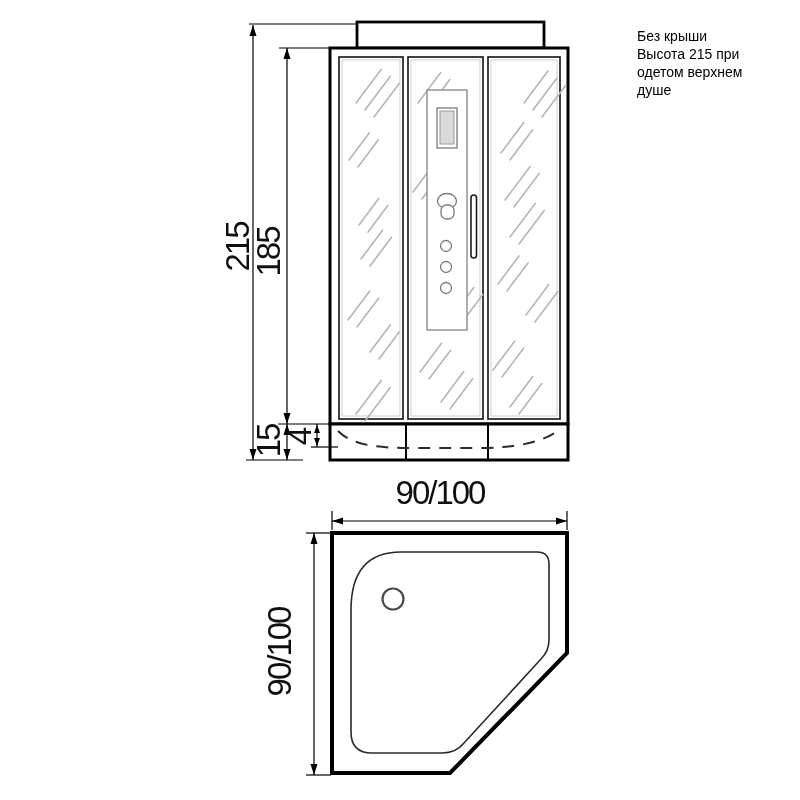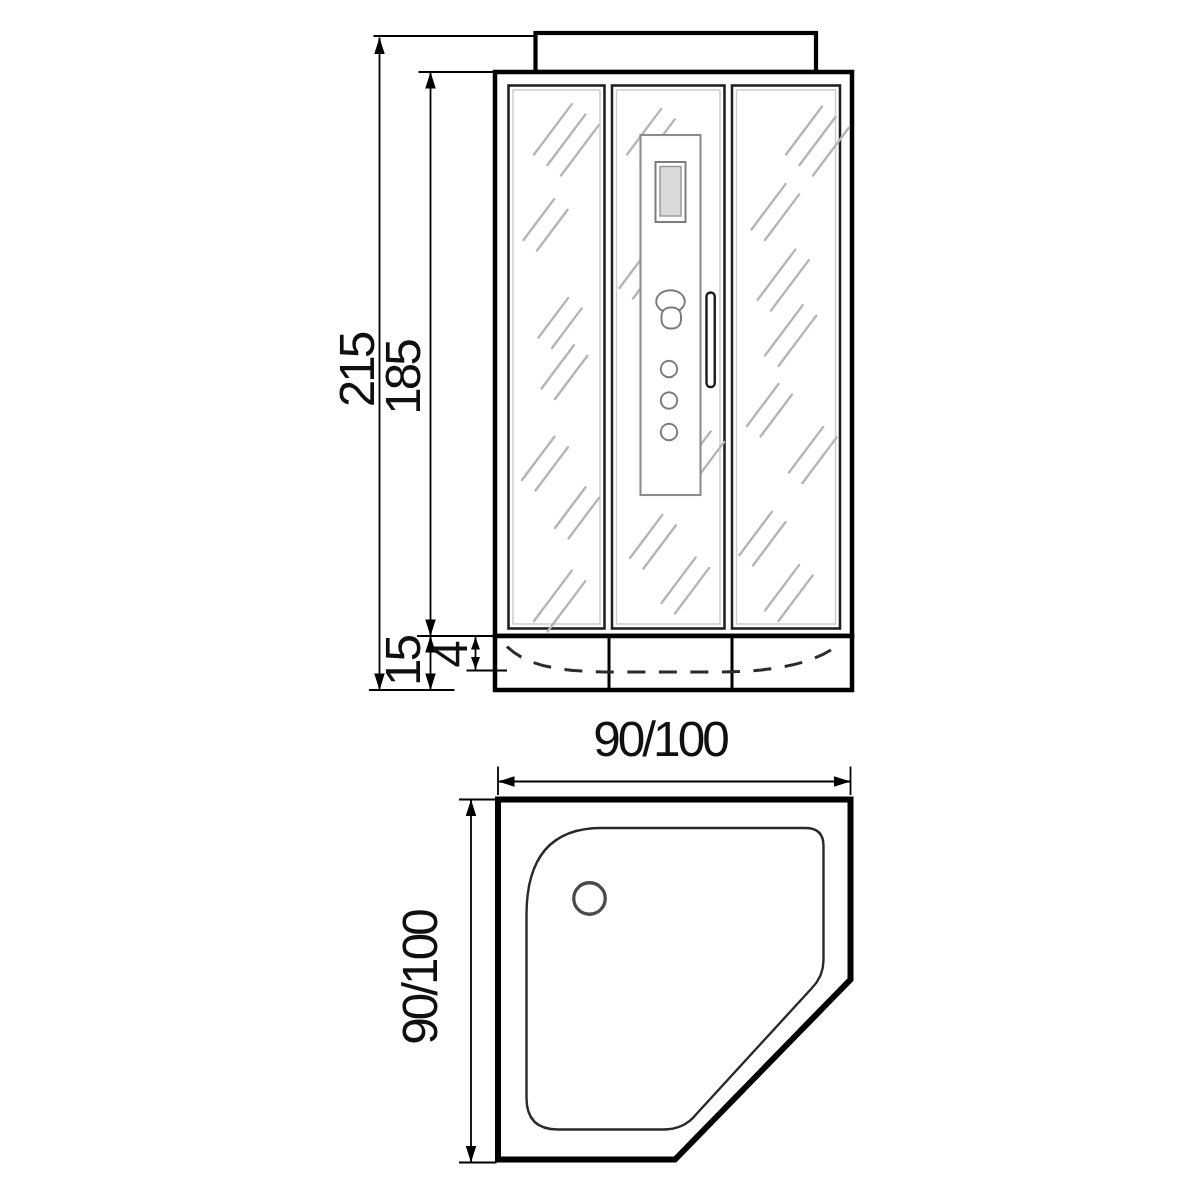--- a/index.html
+++ b/index.html
@@ -153,14 +153,18 @@
       <polygon class="arrow" points="567,521 556,517.5 556,524.5"></polygon>
       <polygon class="arrow" points="314,533 310.5,544 317.5,544"></polygon>
       <polygon class="arrow" points="314,775 310.5,764 317.5,764"></polygon>
     </g>
 
     <text class="dim" text-anchor="middle" x="440" y="504">90/100</text>
     <text class="dim" text-anchor="middle" x="291" y="652" transform="rotate(-90 291 652)">90/100</text>
   </g>
 </svg>
 
+<div class="note">Без крыши
+Высота 215 при
+одетом верхнем
+душе</div>
 
 </div>
 
 </body></html>

